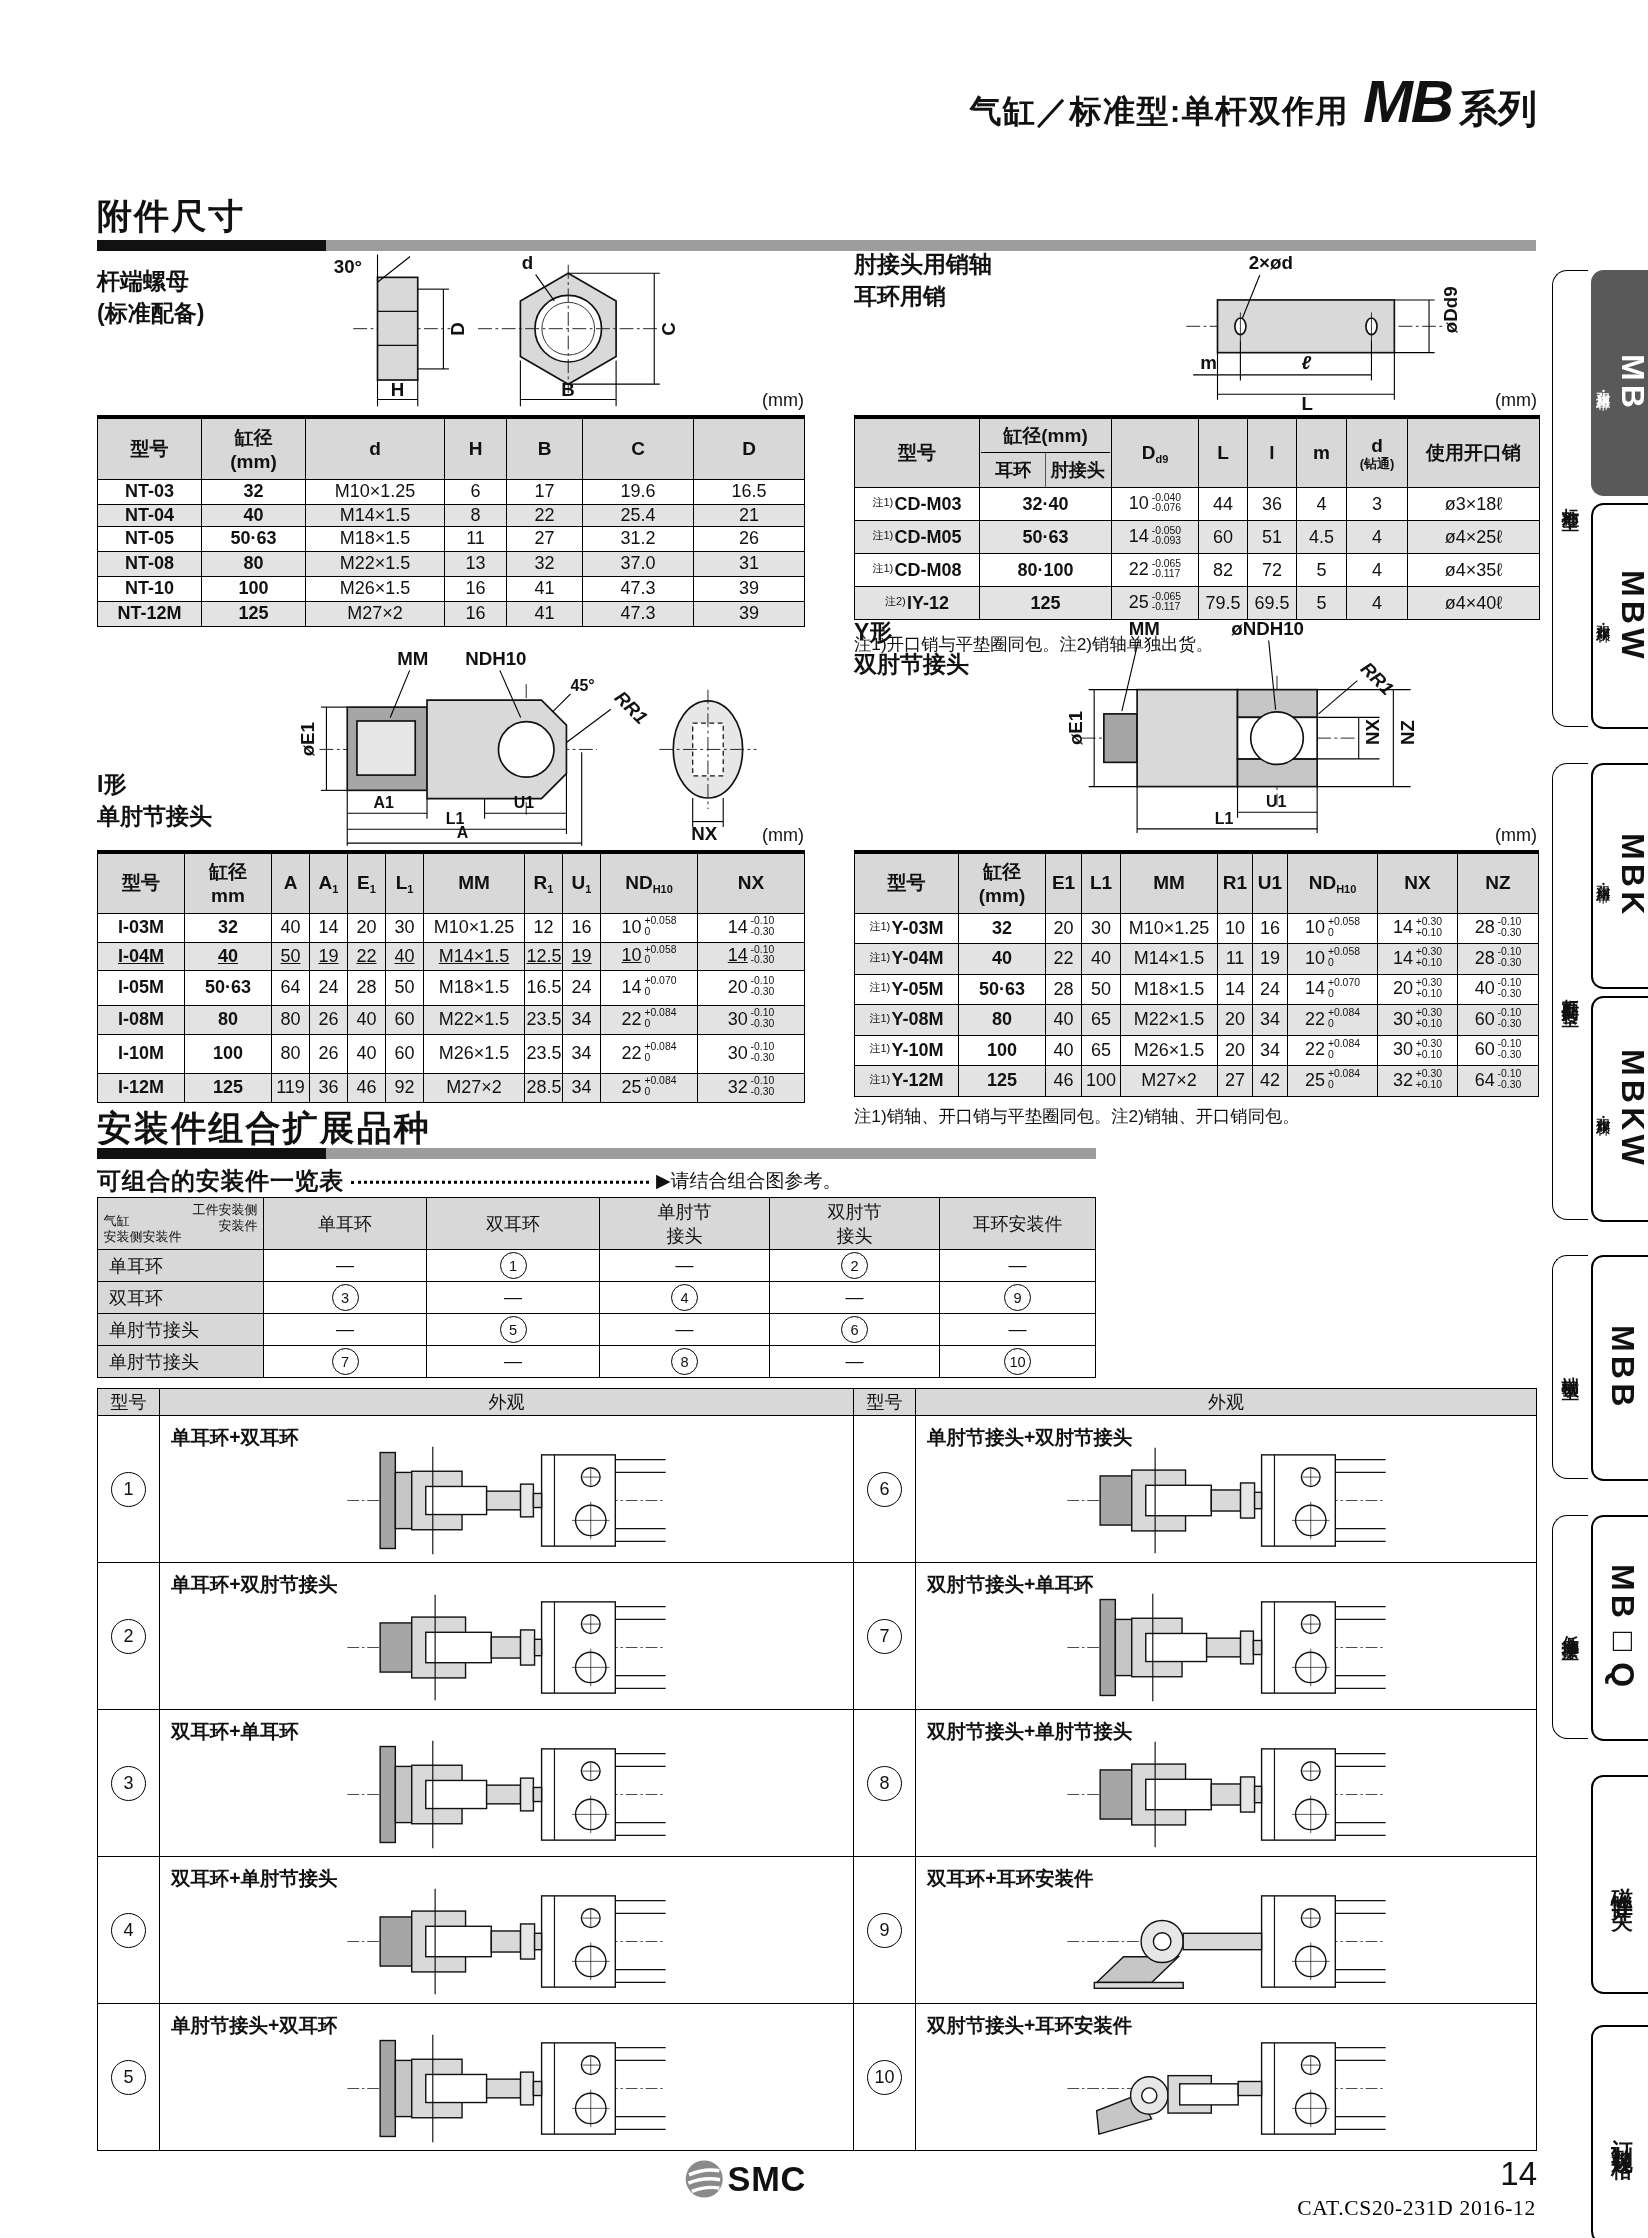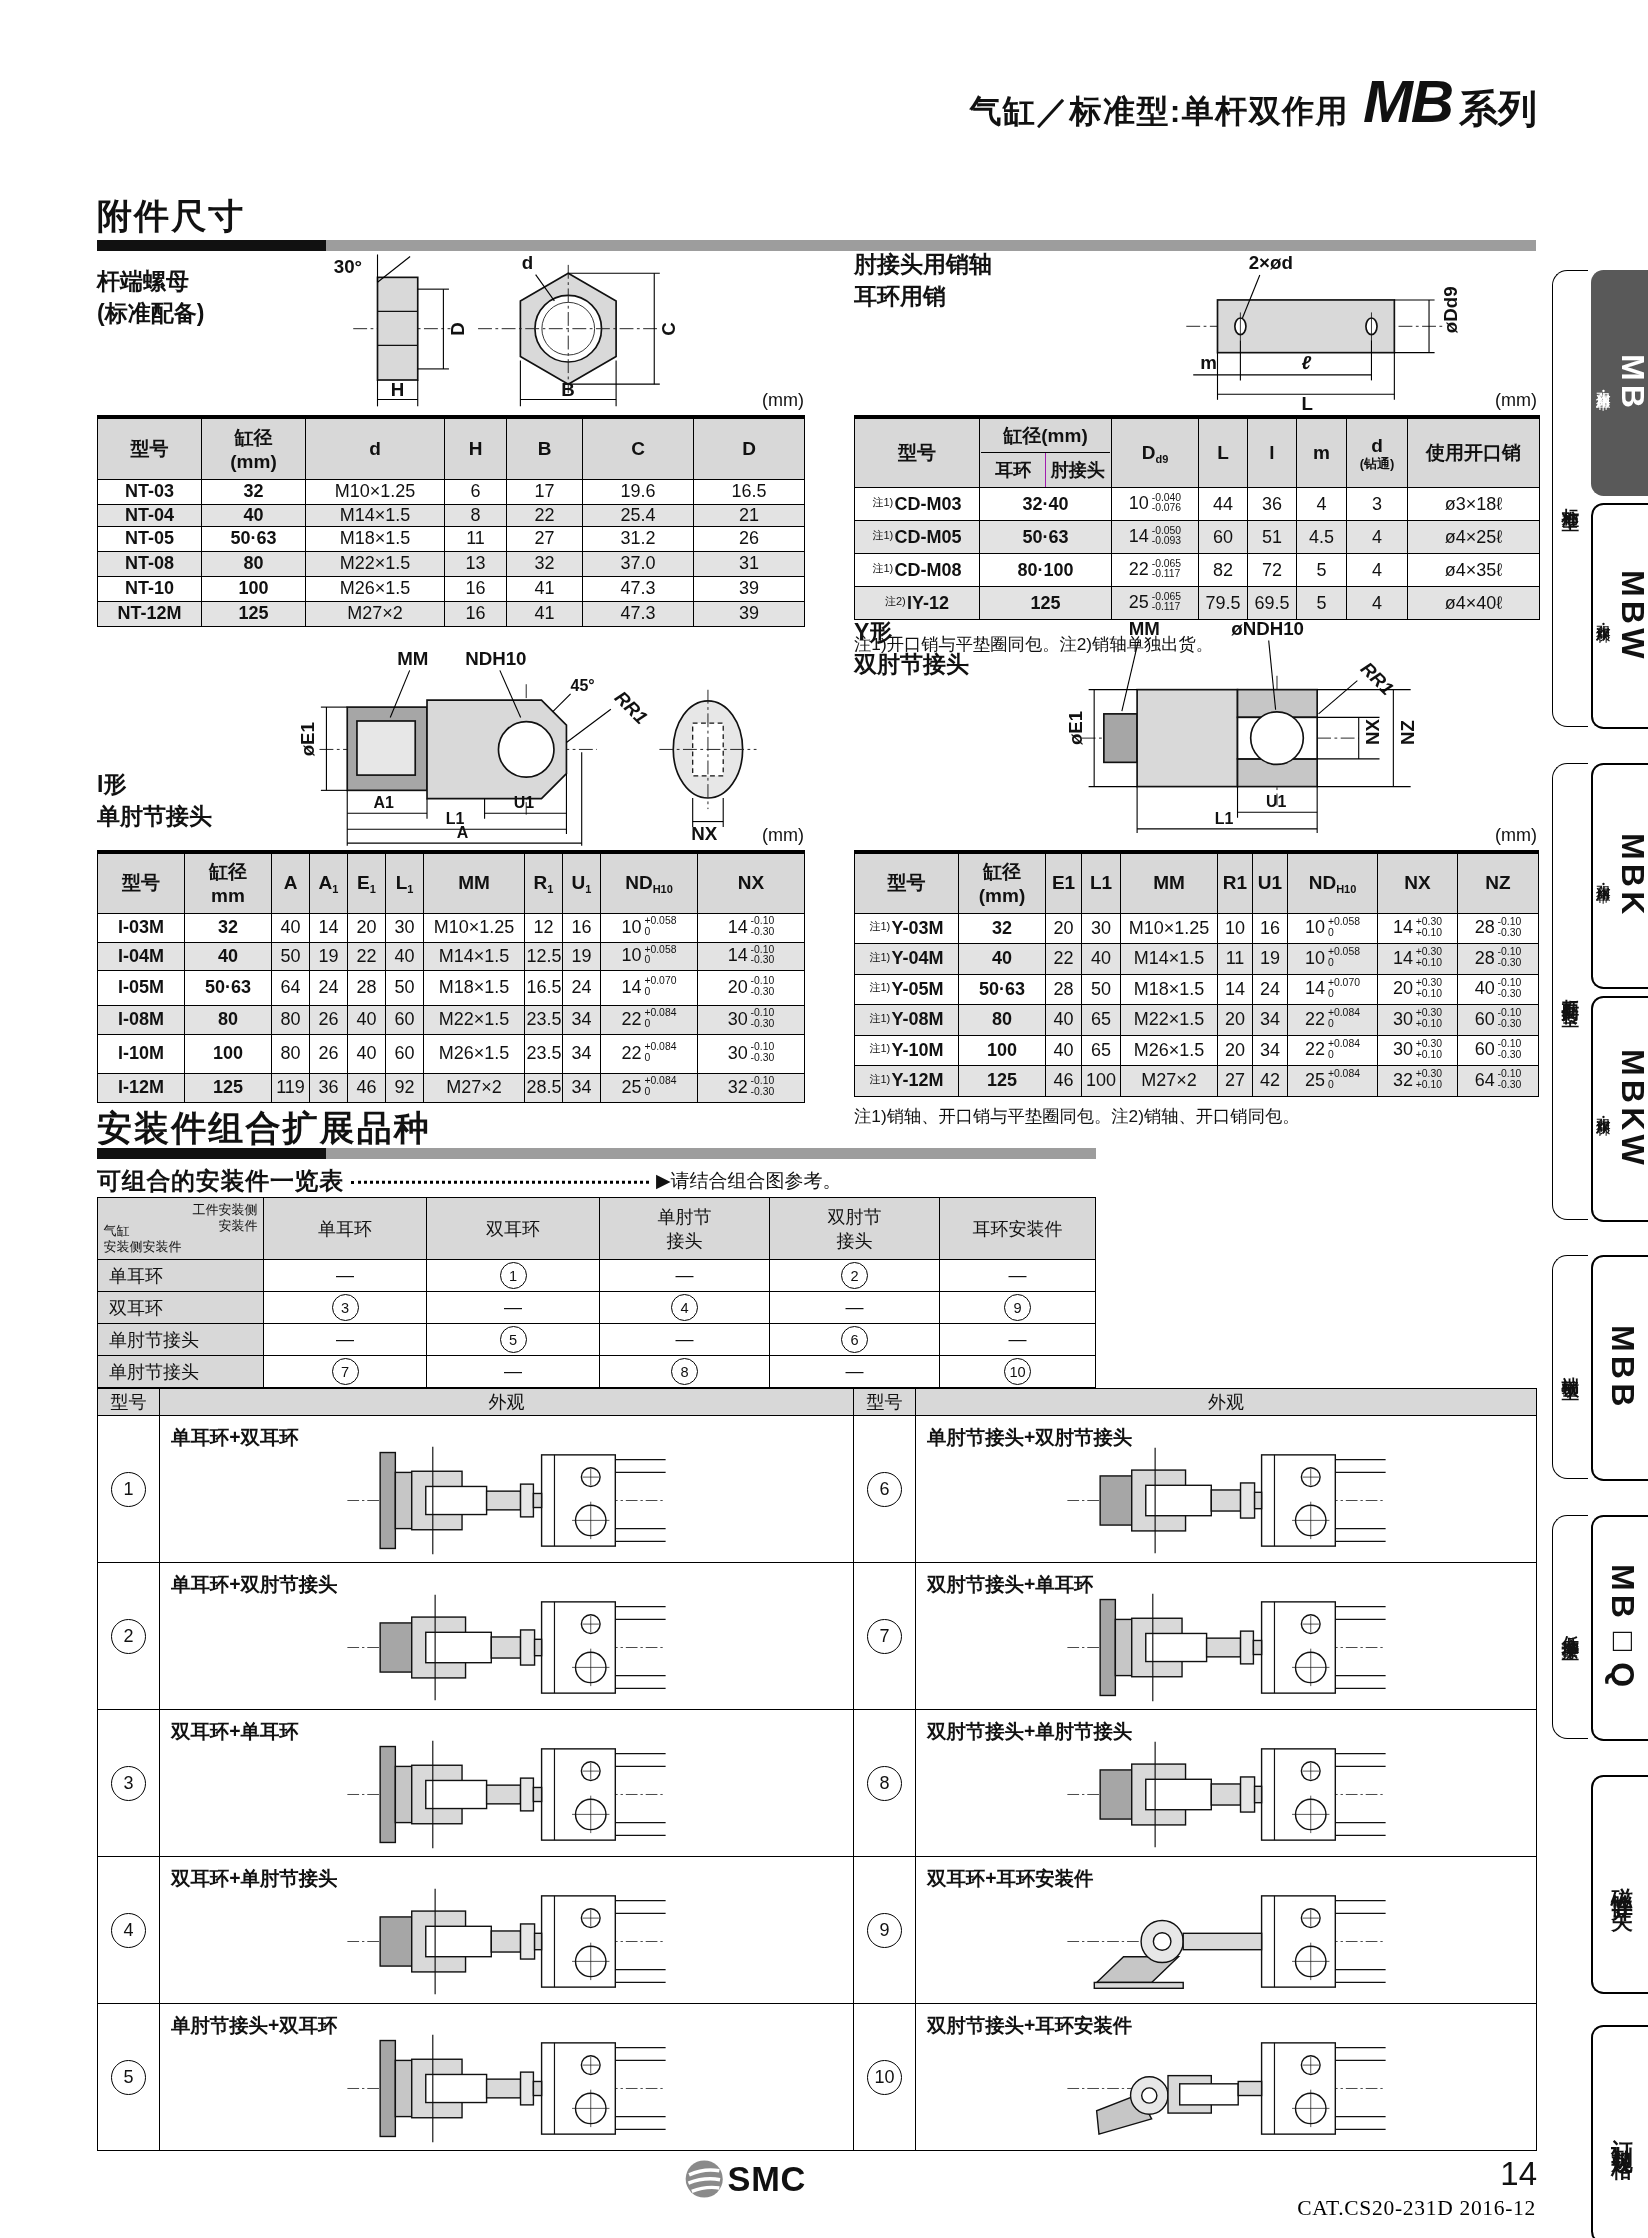--- a/index.html
+++ b/index.html
@@ -433,21 +433,21 @@
           <td>16</td>
           <td><span class="c-main">10</span><span class="tol">
               <i>+0.058</i>
               <i>0</i>
             </span></td>
           <td><span class="c-main">14</span><span class="tol">
               <i>-0.10</i>
               <i>-0.30</i>
             </span></td>
         </tr>
-        <tr style="height: 28px;">
+        <tr style="height: 28px; text-decoration: underline;">
           <td>I-04M</td>
           <td>40</td>
           <td>50</td>
           <td>19</td>
           <td>22</td>
           <td>40</td>
           <td>M14×1.5</td>
           <td>12.5</td>
           <td>19</td>
           <td><span class="c-main">10</span><span class="tol">
@@ -753,21 +753,21 @@
   <table class="abs mtable" style="left: 97px; top: 1197px; width: 999px;">
       <colgroup>
         <col style="width: 166px;">
         <col style="width: 163px;">
         <col style="width: 173px;">
         <col style="width: 170px;">
         <col style="width: 170px;">
         <col style="width: 156px;">
       </colgroup>
       <thead>
-        <tr style="height: 62px;">
+        <tr style="height: 52px;">
           <th class="diag"><div class="d-top">工件安装侧<br>安装件</div><div class="d-bot">气缸<br>安装侧安装件</div></th>
           <th>单耳环</th>
           <th>双耳环</th>
           <th>单肘节
 接头</th>
           <th>双肘节
 接头</th>
           <th>耳环安装件</th>
         </tr>
       </thead>

